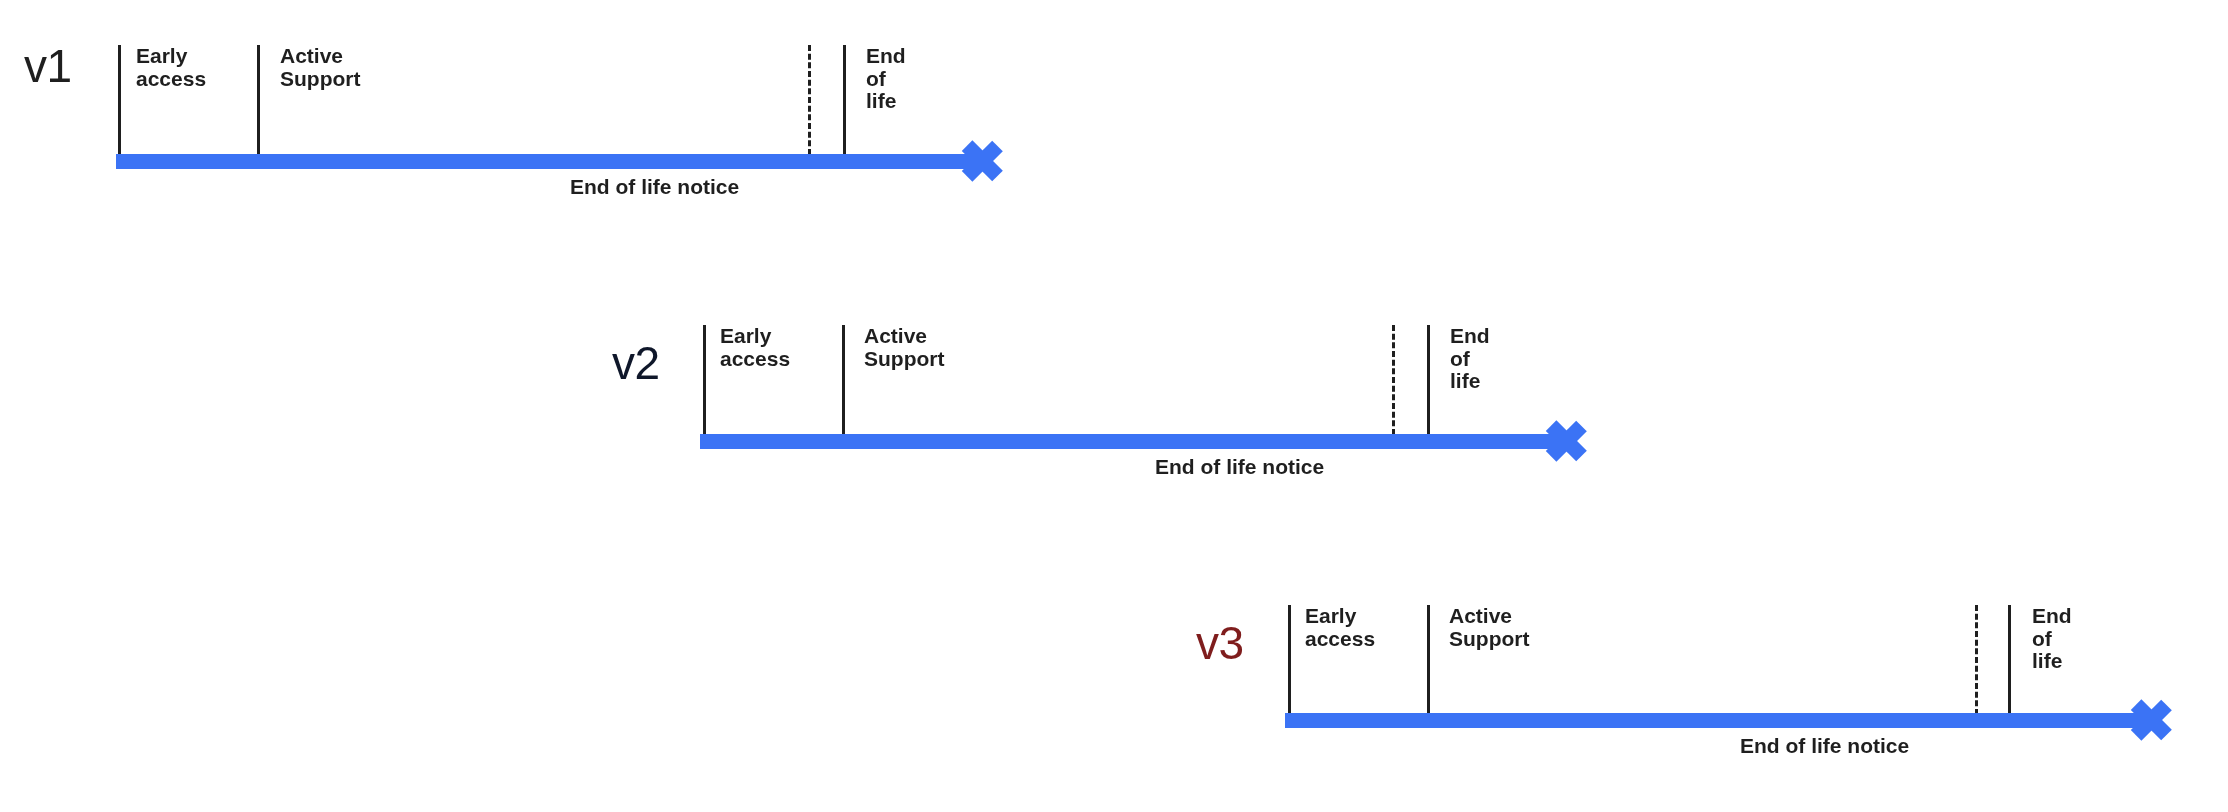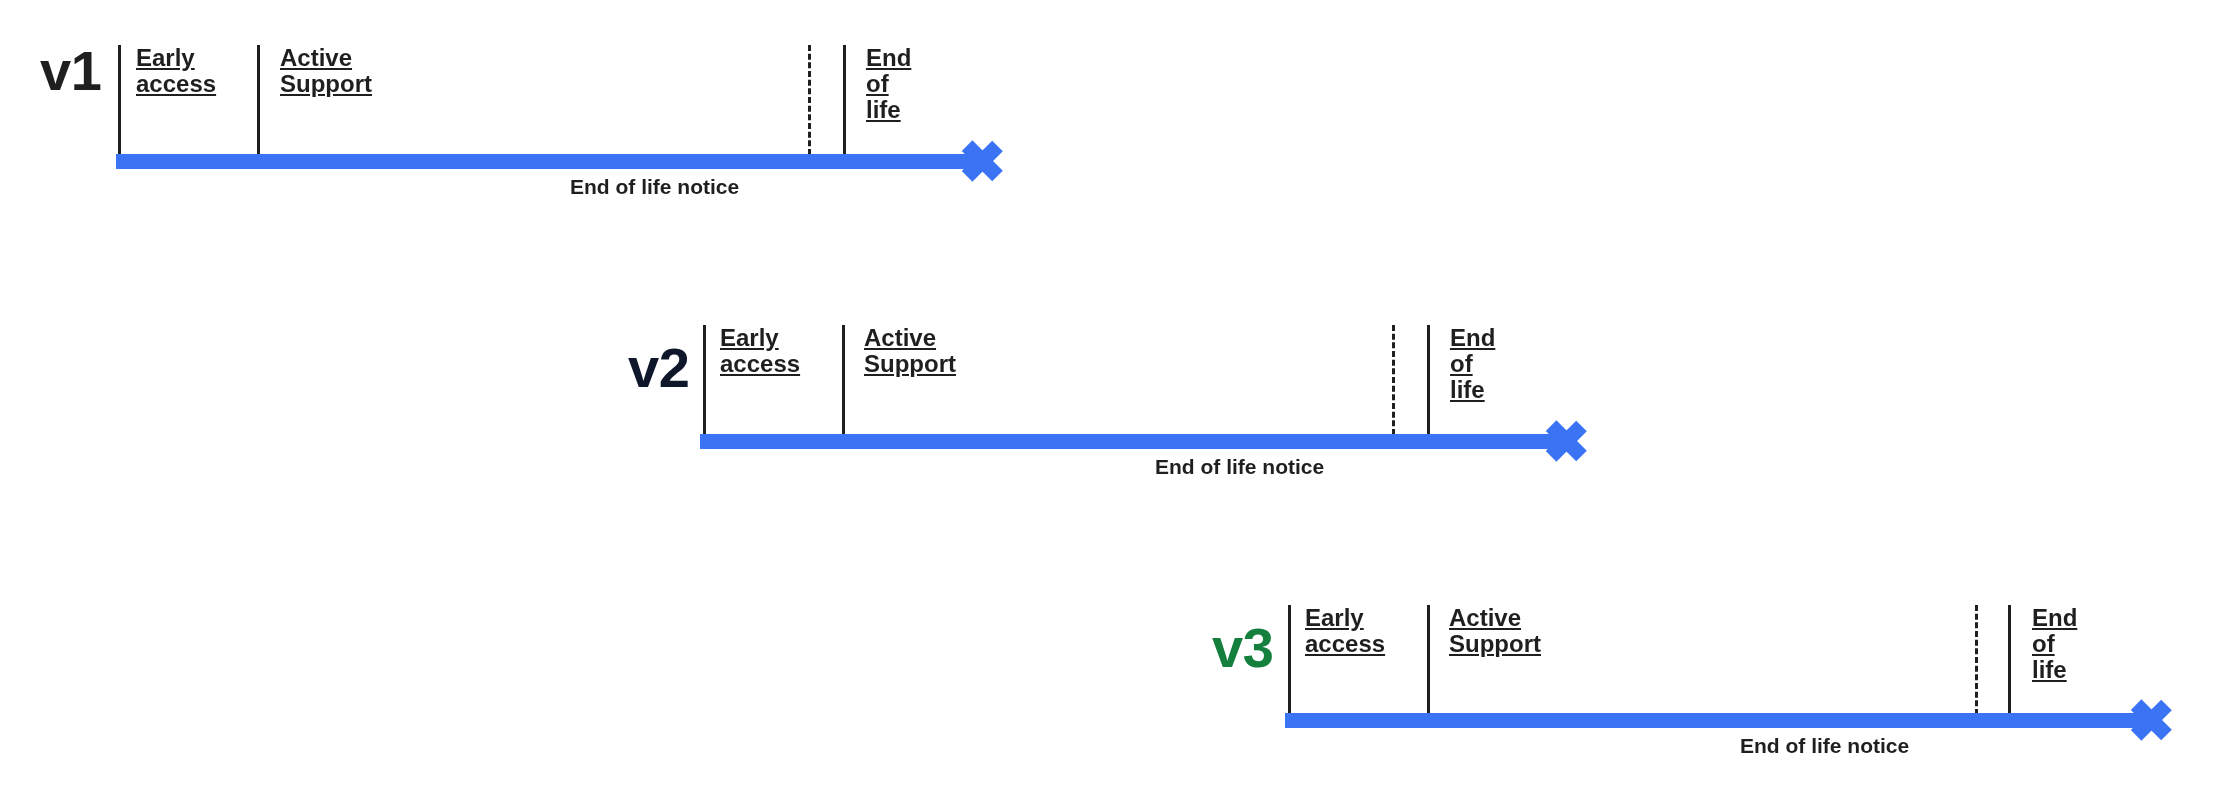--- a/index.html
+++ b/index.html
@@ -22,52 +22,50 @@
   
   .timeline-row {
     position: absolute;
     left: 0;
     top: 0;
   }
 
   
   .version-label {
     position: absolute;
-    font-size: 56px;
-    font-weight: 700;
+    font-size: 46px;
+    font-weight: 400;
     color: #1f1f1f;
     letter-spacing: -0.5px;
     line-height: 1;
     white-space: nowrap;
-    margin-left: 16px;
   }
 
   
   .tick {
     position: absolute;
     width: 3px;
     background: #1f1f1f;
   }
 
   
   .tick-dashed {
     position: absolute;
     width: 0;
     border-left: 3px dashed #1f1f1f;
   }
 
   
   .phase-label {
     position: absolute;
-    font-size: 24px;
+    font-size: 21px;
     font-weight: 700;
     color: #1f1f1f;
     line-height: 1.08;
     white-space: pre-line;
-    text-decoration: underline;
   }
 
   
   .arrow-shaft {
     position: absolute;
     height: 15px;
     background: #3b73f5;
   }
 
   
@@ -140,21 +138,21 @@
       <div class="phase-label" style="left: 864px; top: 325px; color: rgb(31, 31, 31);">Active Support</div>
       <div class="phase-label" style="left: 1450px; top: 325px; color: rgb(31, 31, 31);">End of life</div>
       <div class="arrow-shaft" style="left: 700px; top: 434px; width: 868px; background: rgb(59, 115, 245);"></div>
       <div class="arrow-head" style="left: 1554px; top: 413px;">
         <span class="ah-up" style="background: rgb(59, 115, 245);"></span>
         <span class="ah-dn" style="background: rgb(59, 115, 245);"></span>
       </div>
       <div class="notice-label" style="left: 1155px; top: 456px; color: rgb(31, 31, 31);">End of life notice</div>
     </div>
     <div class="timeline-row">
-      <div class="version-label" style="left: 1196px; top: 620px; color: #15803d;">v3</div>
+      <div class="version-label" style="left: 1196px; top: 620px; color: #7f1d1d;">v3</div>
       <div class="tick" style="left: 1288px; top: 605px; height: 110px; background: rgb(31, 31, 31);"></div>
       <div class="tick" style="left: 1427px; top: 605px; height: 110px; background: rgb(31, 31, 31);"></div>
       <div class="tick" style="left: 2008px; top: 605px; height: 110px; background: rgb(31, 31, 31);"></div>
       <div class="tick-dashed" style="left: 1975px; top: 605px; height: 110px; border-left-color: rgb(31, 31, 31);"></div>
       <div class="phase-label" style="left: 1305px; top: 605px; color: rgb(31, 31, 31);">Early
 access</div>
       <div class="phase-label" style="left: 1449px; top: 605px; color: rgb(31, 31, 31);">Active Support</div>
       <div class="phase-label" style="left: 2032px; top: 605px; color: rgb(31, 31, 31);">End of life</div>
       <div class="arrow-shaft" style="left: 1285px; top: 713px; width: 868px; background: rgb(59, 115, 245);"></div>
       <div class="arrow-head" style="left: 2139px; top: 692px;">

